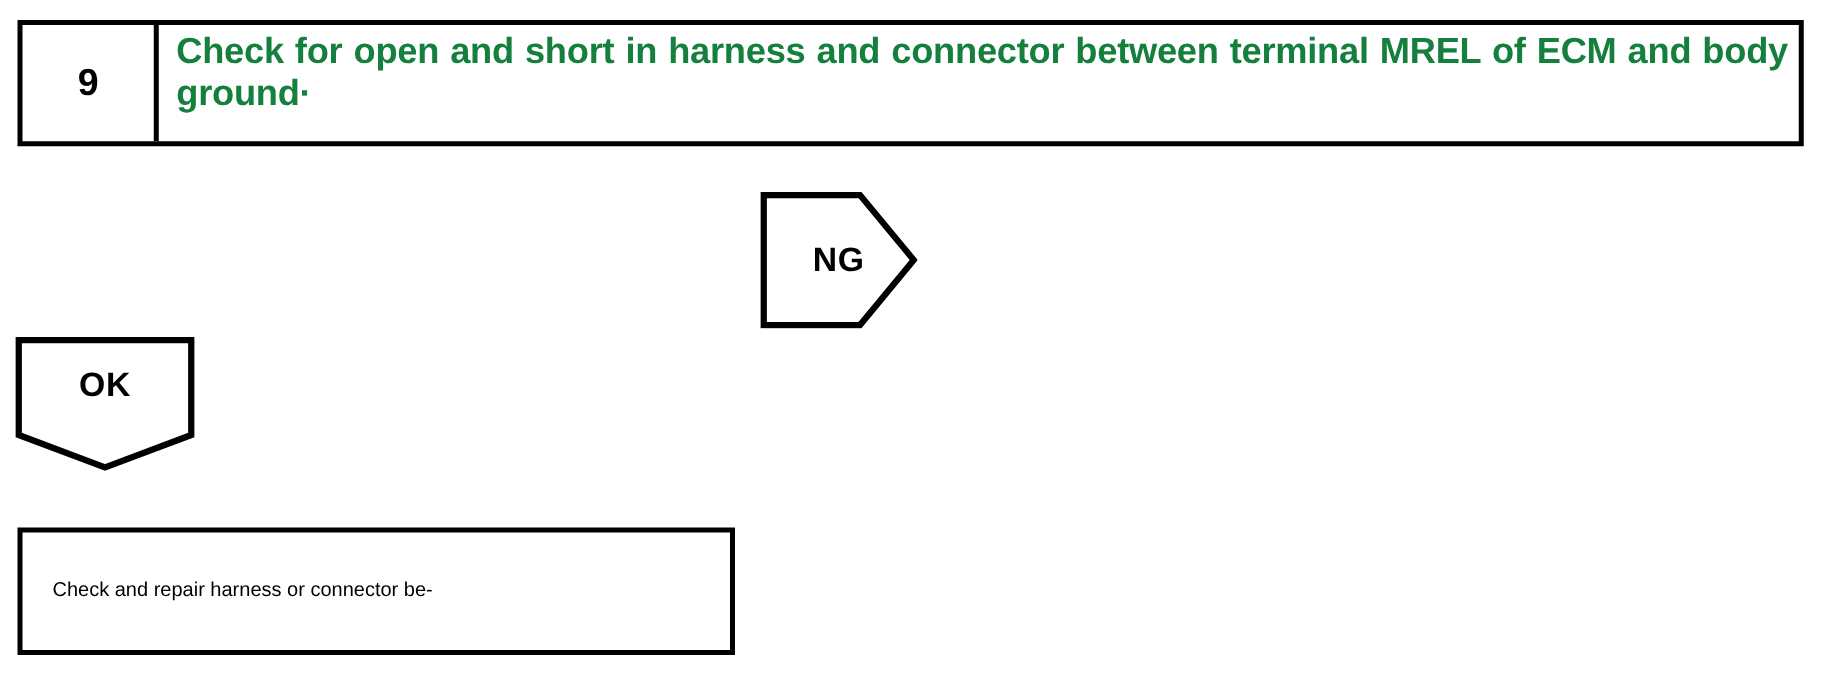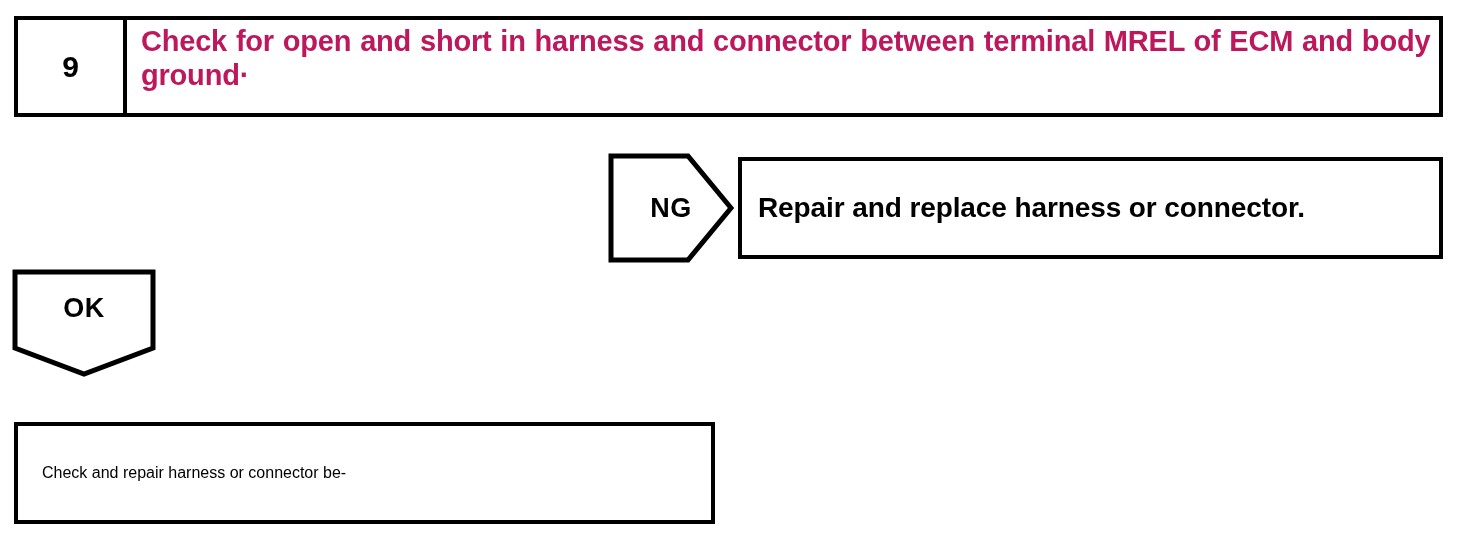--- a/index.html
+++ b/index.html
@@ -52,21 +52,21 @@
   .step-text-cell {
     flex: 1 1 auto;
     display: flex;
     align-items: flex-start;
     padding: 5px 8px 0 14px;
   }
   .step-text {
     font-size: 29px;
     font-weight: bold;
     line-height: 1.17;
-    color: #be185d;
+    color: #15803d;
     letter-spacing: -0.2px;
     word-spacing: 1px;
   }
 
   
   .result-box {
     position: absolute;
     box-sizing: border-box;
     border: 4px solid #000000;
     background: #ffffff;
@@ -83,21 +83,21 @@
   #repair-box .result-text {
     font-size: 28px;
     font-weight: bold;
     color: #000000;
     letter-spacing: -0.1px;
     line-height: 1.15;
   }
   #check-battery-box {
     left: 14px;
     top: 422px;
-    width: 701px;
+    width: 574px;
     height: 102px;
     padding: 0 18px 0 24px;
     align-items: center;
   }
   .justified-line {
     display: block;
     text-align: justify;
     text-align-last: justify;
     white-space: normal;
   }
@@ -161,23 +161,20 @@
     </div>
   </div>
 
   <div class="branch-marker" id="ng-marker">
     <svg width="126" height="110" viewBox="0 0 126 110">
       <polygon points="3,3 80,3 123,55 80,107 3,107" fill="#ffffff" stroke="#000000" stroke-width="5" stroke-linejoin="miter"></polygon>
     </svg>
     <span class="branch-label">NG</span>
   </div>
 
-  <div class="result-box" id="repair-box">
-    <span class="result-text">Repair and replace harness or connector.</span>
-  </div>
 
   <div class="branch-marker" id="ok-marker">
     <svg width="144" height="110" viewBox="0 0 144 110">
       <polygon points="3,3 141,3 141,79 72,105 3,79" fill="#ffffff" stroke="#000000" stroke-width="5" stroke-linejoin="miter"></polygon>
     </svg>
     <span class="branch-label">OK</span>
   </div>
 
   <div class="result-box" id="check-battery-box">
     <div>

